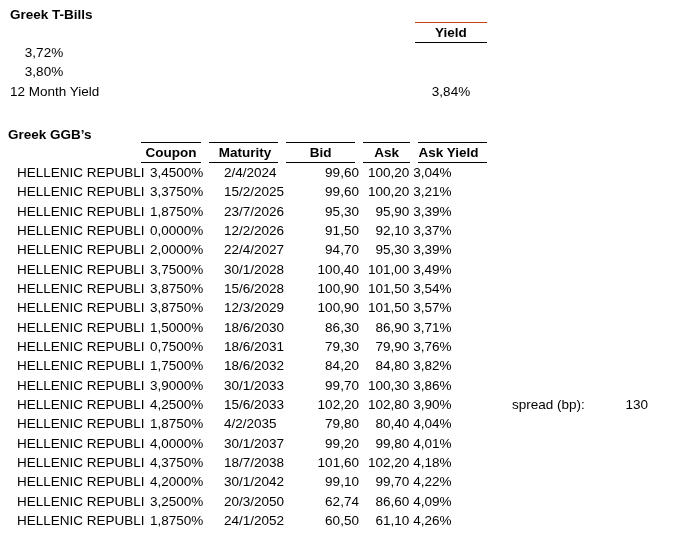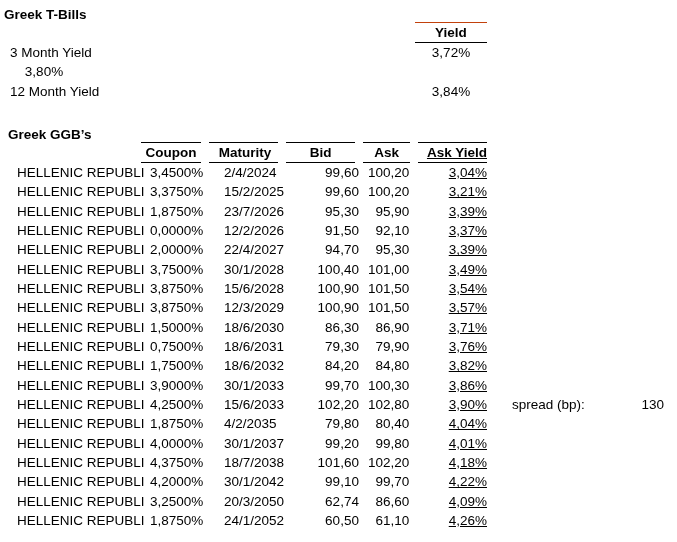--- a/index.html
+++ b/index.html
@@ -7,21 +7,21 @@
   body {
     font-family: "Liberation Sans", sans-serif;
     font-size: 13.5px;
     color: #000000;
     position: relative;
   }
   .abs { position: absolute; }
   .section-title { font-weight: 700; line-height: 19.33px; }
 
   
-  #tbills-title { left: 4px; top: 5px; }
+  #tbills-title { left: 10px; top: 5px; }
   #yield-header {
     left: 415px; top: 22px; width: 72px; height: 21px;
     border-top: 1px solid #c2410c; border-bottom: 1px solid #000;
     text-align: center; font-weight: 700; line-height: 19px;
   }
   #tb-rows { left: 8px; top: 43px; width: 479px; }
   .tb-row { display: flex; height: 19.33px; line-height: 19.33px; }
   .tb-label { width: 407px; padding-left: 2px; }
   .tb-value { width: 72px; text-align: center; }
 
@@ -38,37 +38,36 @@
   }
   .hdr-maturity { padding-left: 10px; }
 
   #ggb-rows { left: 8px; top: 163px; width: 479px; }
   .ggb-row { display: flex; height: 19.33px; line-height: 19.33px; }
   .c-name     { width: 137px; padding-left: 2px; text-align: left; margin-left: 7px; }
   .c-coupon   { width: 65px;  padding-right: 7px; }
   .c-maturity { width: 75px;  text-align: left;  padding-left: 10px; }
   .c-bid      { width: 75px;  text-align: right; padding-right: 3px; }
   .c-ask      { width: 52px;  text-align: right; padding-right: 4px; }
-  .c-askyield { width: 75px;  text-align: right; text-decoration: underline; }
+  .c-askyield { width: 75px;  text-align: left; }
   .hdr-cell.c-coupon, .hdr-cell.c-bid, .hdr-cell.c-ask { text-align: center; padding-right: 0; }
 
   
   #spread-label { left: 512px; top: 395px; line-height: 19.33px; }
-  #spread-value { left: 614px; top: 395px; width: 50px; text-align: right; line-height: 19.33px; }
+  #spread-value { left: 598px; top: 395px; width: 50px; text-align: right; line-height: 19.33px; }
 </style>
 </head>
 <body>
 
 <div class="abs section-title" id="tbills-title">Greek T-Bills</div>
 
 <div class="abs" id="yield-header">Yield</div>
 
 <div class="abs" id="tb-rows">
     <div class="tb-row">
-      <div class="tb-label">3 Month Yield</div>
       <div class="tb-value">3,72%</div>
     </div>
     <div class="tb-row">
       <div class="tb-value">3,80%</div>
     </div>
     <div class="tb-row">
       <div class="tb-label">12 Month Yield</div>
       <div class="tb-value">3,84%</div>
     </div>
   </div>

